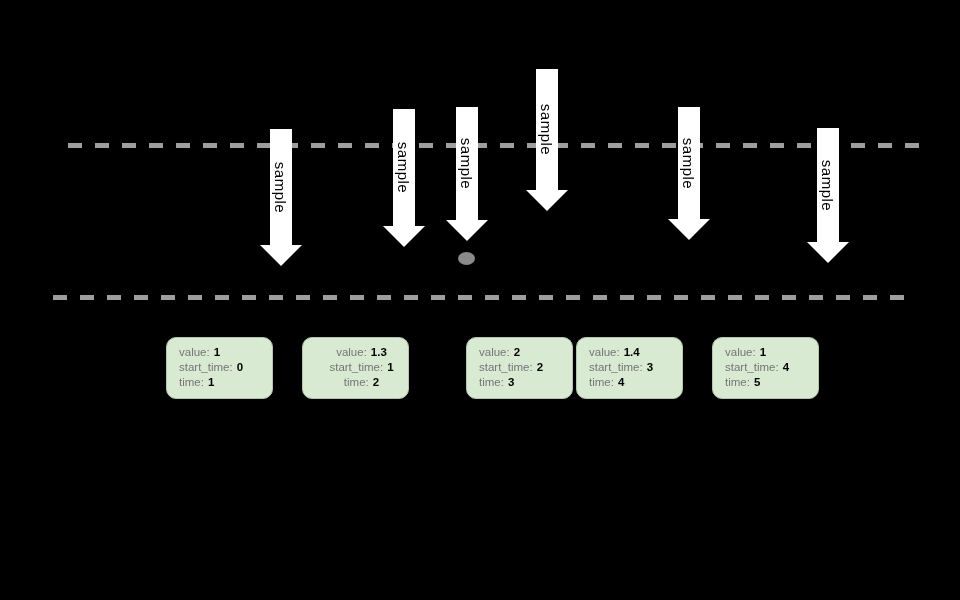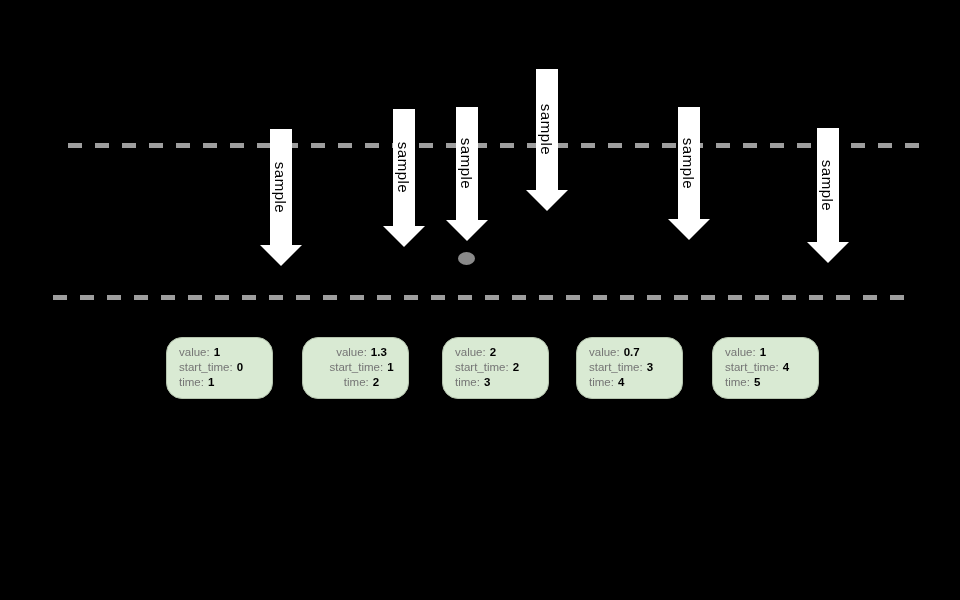--- a/index.html
+++ b/index.html
@@ -72,32 +72,32 @@
 
   
   .sample-card {
     position: absolute;
     top: 337px;
     width: 107px;
     height: 62px;
     box-sizing: border-box;
     background: #d9ead3;
     border: 1px solid #b5c4ae;
-    border-radius: 16px;
+    border-radius: 10px;
     padding: 7px 0 0 12px;
     font-size: 11.5px;
     line-height: 15px;
     white-space: nowrap;
     overflow: hidden;
   }
   .sample-card .lbl { color: #757575; margin-right: 4px; }
   .sample-card .val { color: #000000; font-weight: 700; }
   .card1 { left: 166px; }
   .card2 { left: 302px; text-align: center; }
-  .card3 { left: 442px; }
+  .card3 { left: 466px; }
   .card4 { left: 576px; }
   .card5 { left: 712px; }
 </style>
 </head>
 <body>
 
 <div class="canvas">
 
   <div class="dashed-line line1"></div>
   <div class="dashed-line line2"></div>
@@ -158,21 +158,21 @@
     <div class="row"><span class="lbl">time:</span><span class="val">2</span></div>
   </div>
 
   <div class="sample-card card3">
     <div class="row"><span class="lbl">value:</span><span class="val">2</span></div>
     <div class="row"><span class="lbl">start_time:</span><span class="val">2</span></div>
     <div class="row"><span class="lbl">time:</span><span class="val">3</span></div>
   </div>
 
   <div class="sample-card card4">
-    <div class="row"><span class="lbl">value:</span><span class="val">0.7</span></div>
+    <div class="row"><span class="lbl">value:</span><span class="val">1.4</span></div>
     <div class="row"><span class="lbl">start_time:</span><span class="val">3</span></div>
     <div class="row"><span class="lbl">time:</span><span class="val">4</span></div>
   </div>
 
   <div class="sample-card card5">
     <div class="row"><span class="lbl">value:</span><span class="val">1</span></div>
     <div class="row"><span class="lbl">start_time:</span><span class="val">4</span></div>
     <div class="row"><span class="lbl">time:</span><span class="val">5</span></div>
   </div>
 

